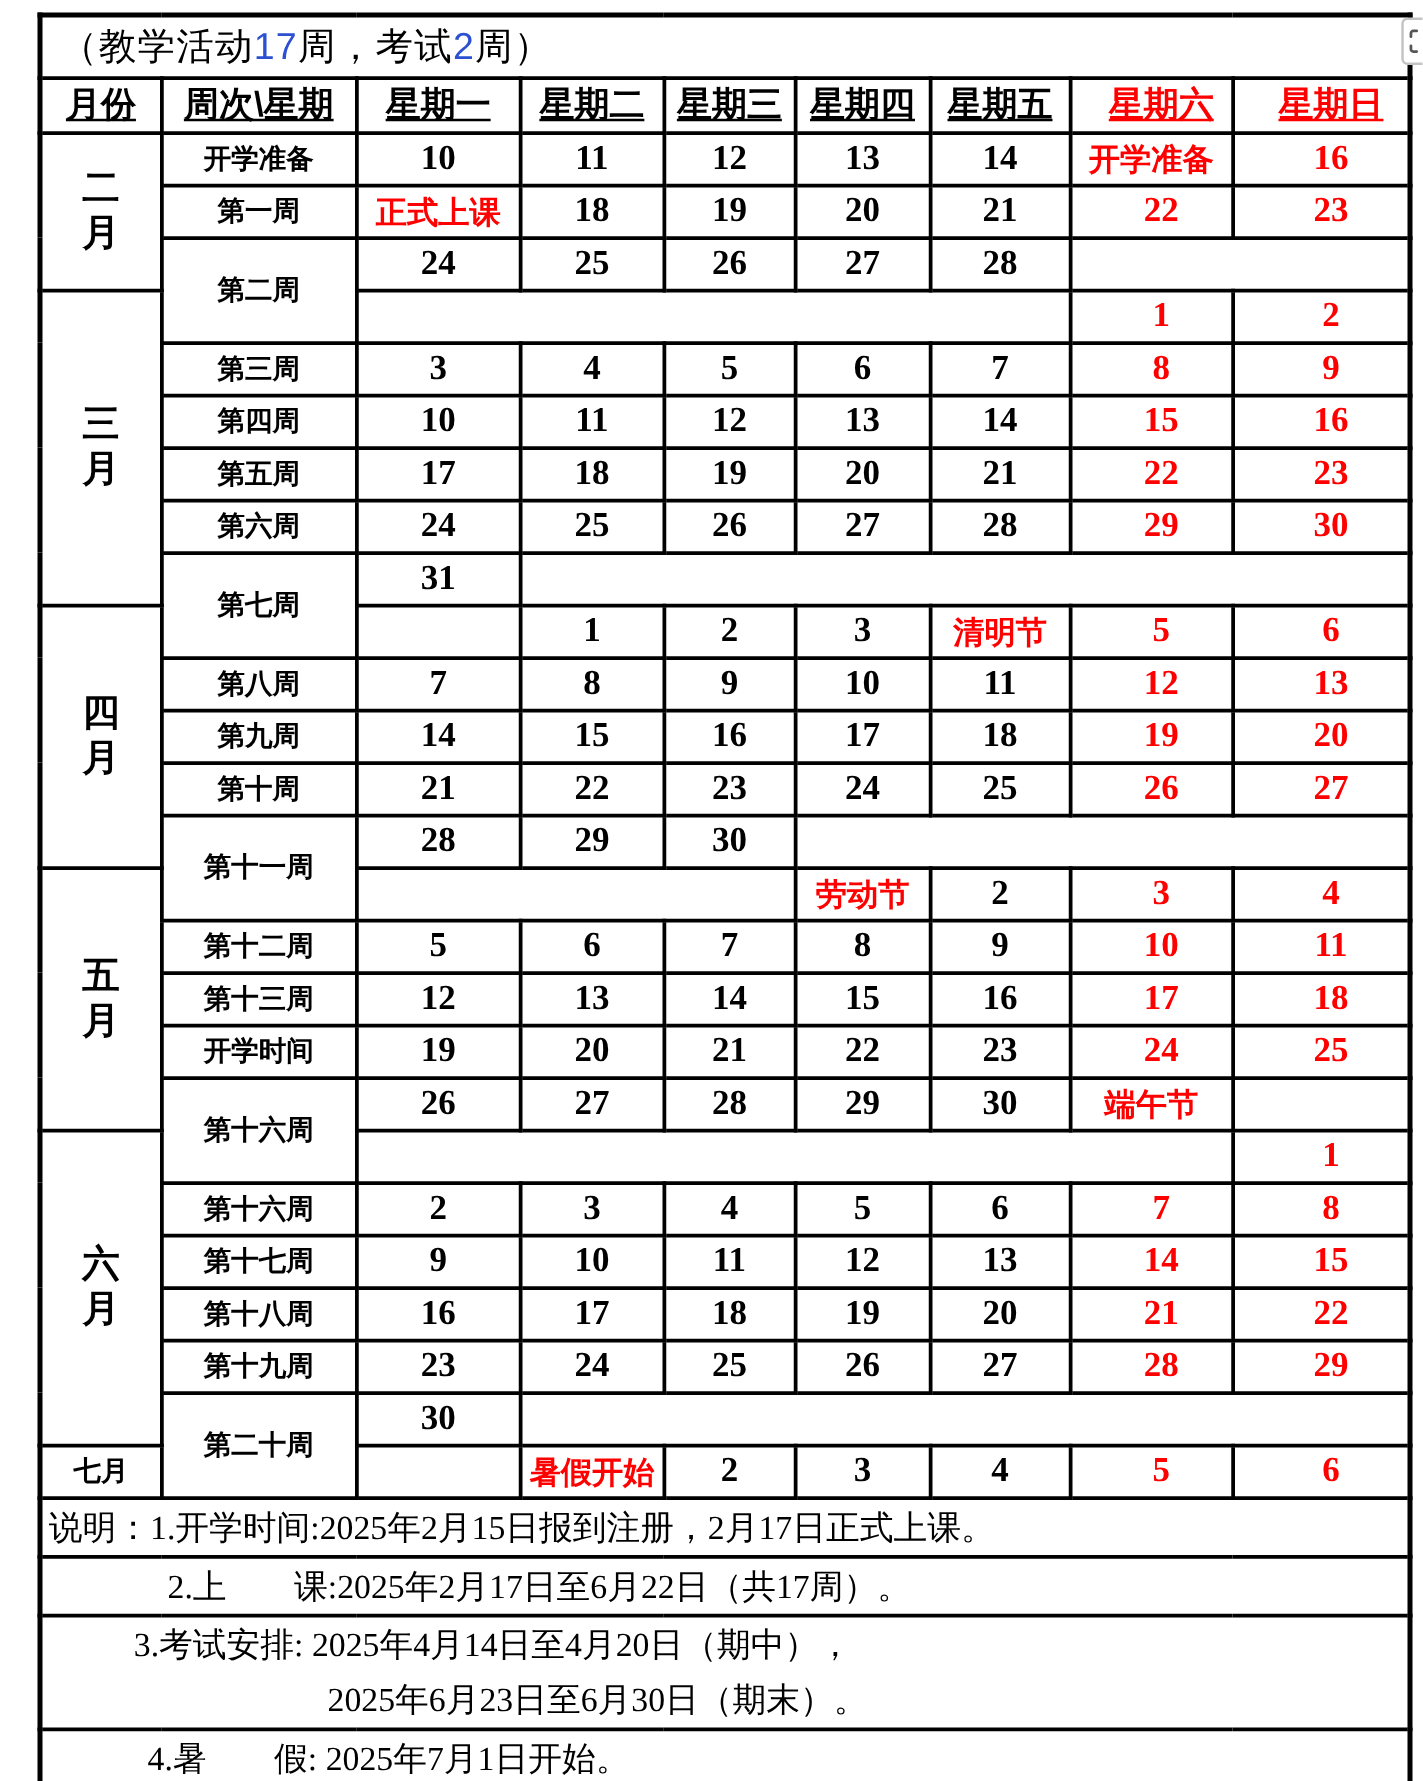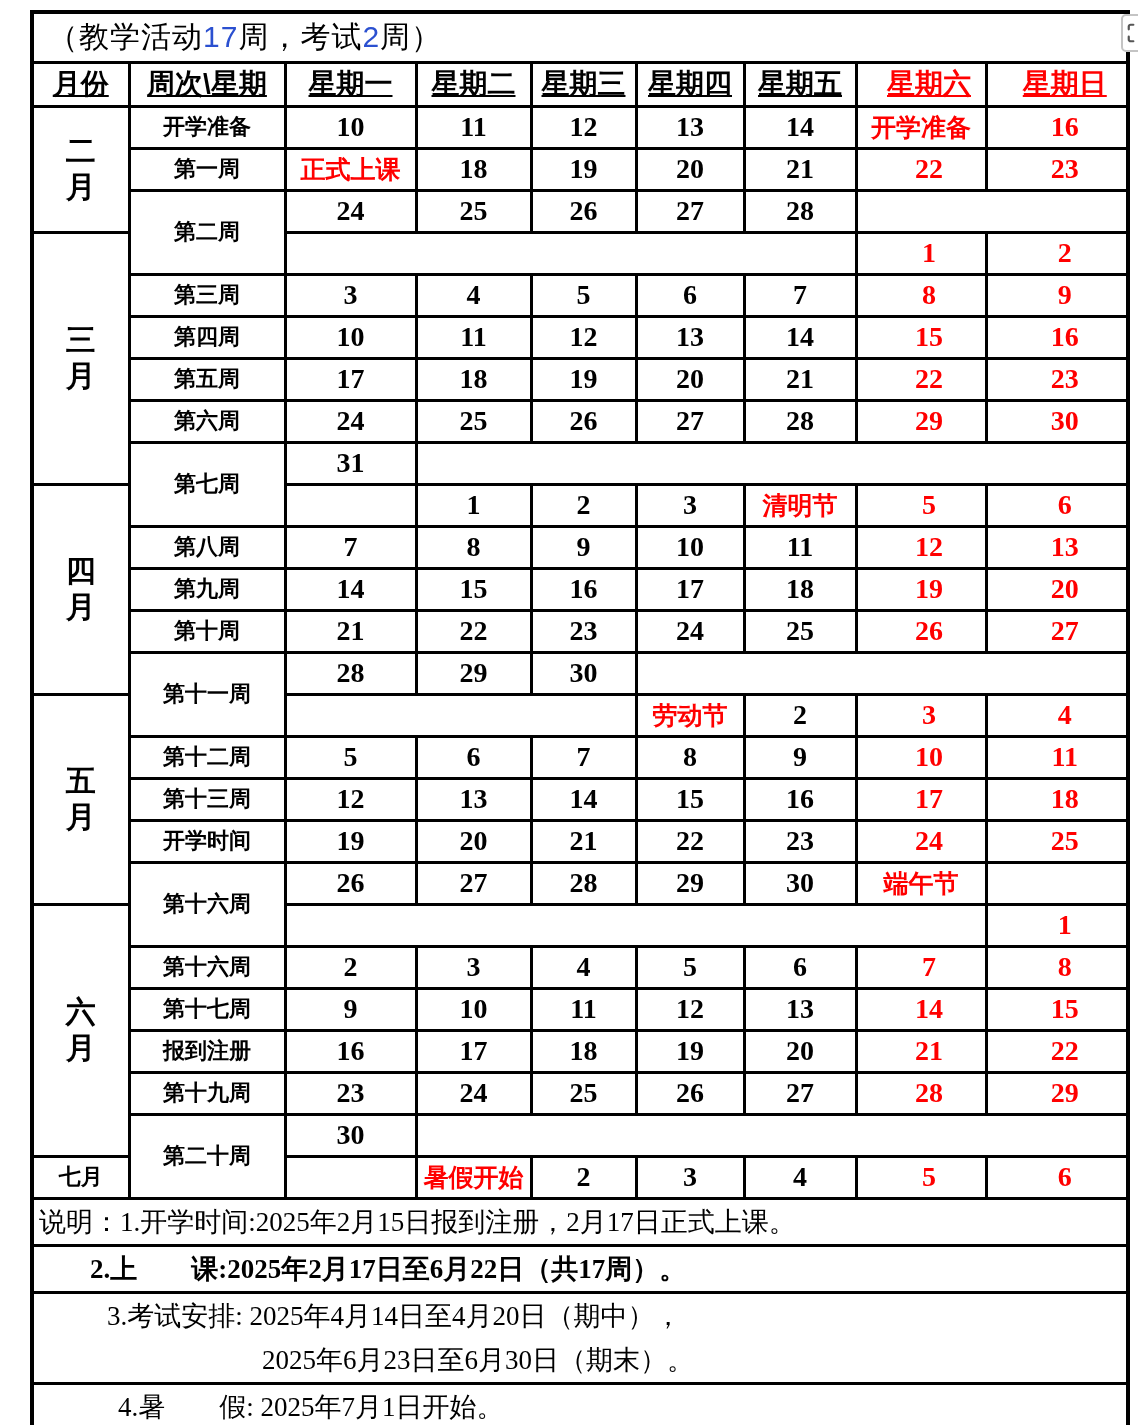--- a/index.html
+++ b/index.html
@@ -333,21 +333,21 @@
         <td class="week-label">第十七周</td>
         <td class="day">9</td>
         <td class="day">10</td>
         <td class="day">11</td>
         <td class="day">12</td>
         <td class="day">13</td>
         <td class="day red">14</td>
         <td class="day red">15</td>
       </tr>
       <tr class="data-row">
-        <td class="week-label">报到注册</td>
+        <td class="week-label">第十八周</td>
         <td class="day">16</td>
         <td class="day">17</td>
         <td class="day">18</td>
         <td class="day">19</td>
         <td class="day">20</td>
         <td class="day red">21</td>
         <td class="day red">22</td>
       </tr>
       <tr class="data-row">
         <td class="week-label">第十九周</td>
@@ -374,21 +374,21 @@
         <td class="day red">5</td>
         <td class="day red">6</td>
       </tr>
       <tr style="height: 44px;">
         <td colspan="9" class="note-cell">
           <div style="padding-left: 5px;">说明：1.开学时间:2025年2月15日报到注册，2月17日正式上课。</div>
         </td>
       </tr>
       <tr style="height: 44px;">
         <td colspan="9" class="note-cell">
-          <div style="padding-left: 56px; font-weight: bold;">2.上　　课:2025年2月17日至6月22日（共17周）。</div>
+          <div style="padding-left: 100px;">2.上　　课:2025年2月17日至6月22日（共17周）。</div>
         </td>
       </tr>
       <tr style="height: 91px;">
         <td colspan="9" class="note-cell">
           <div style="padding-left: 73px;">3.考试安排: 2025年4月14日至4月20日（期中），</div>
           <div style="padding-left: 228px;">2025年6月23日至6月30日（期末）。</div>
         </td>
       </tr>
       <tr style="height: 44px;">
         <td colspan="9" class="note-cell">

